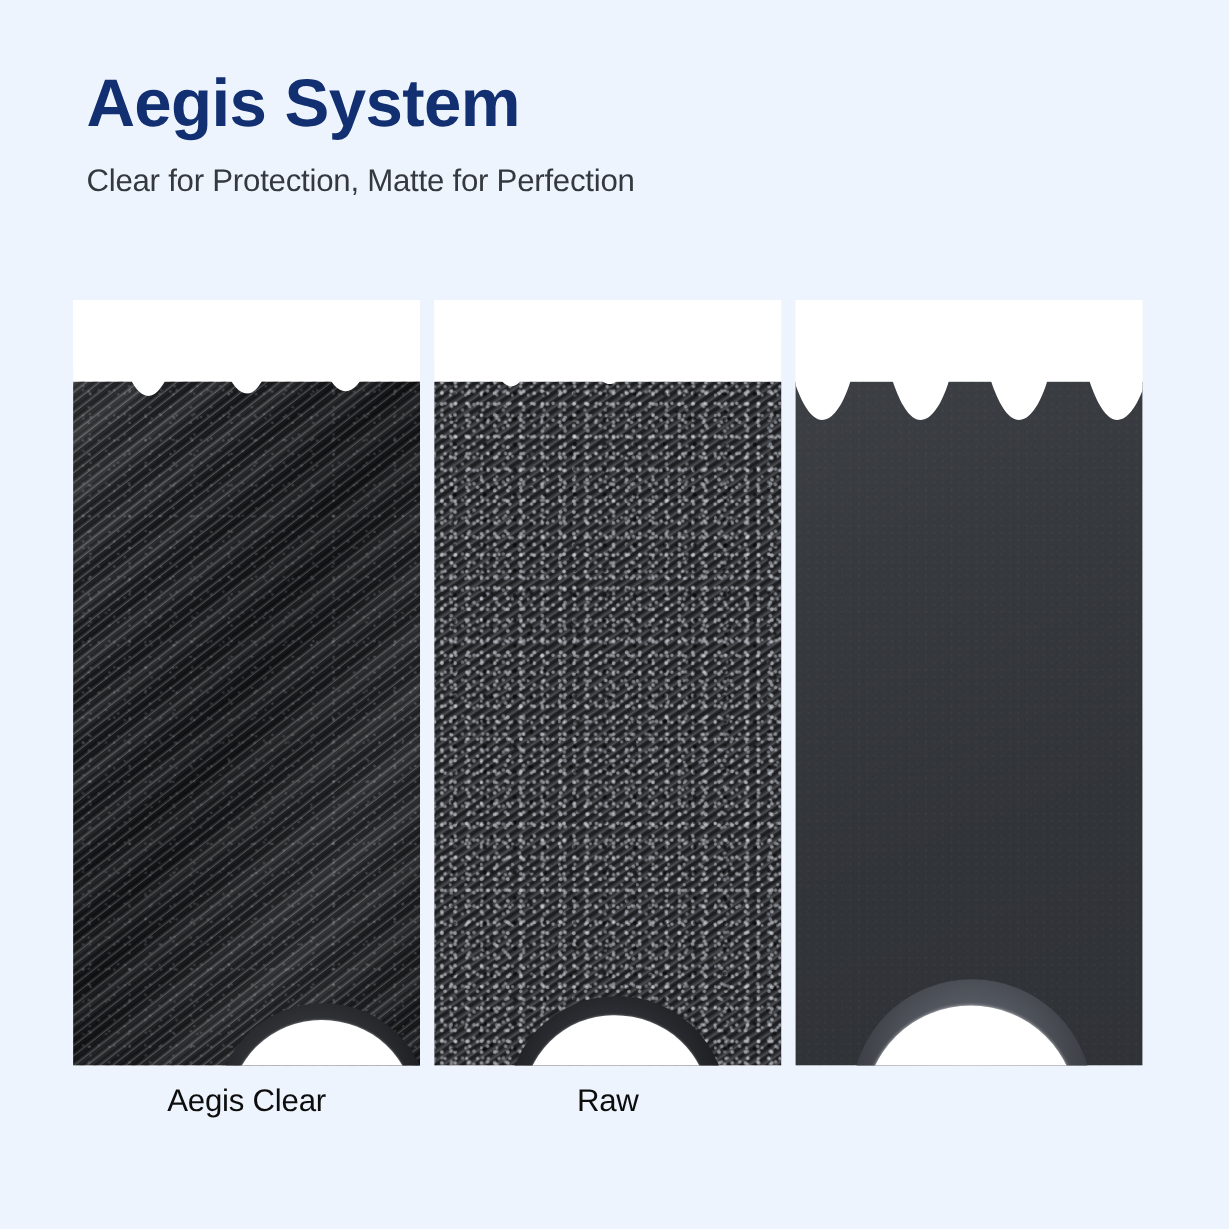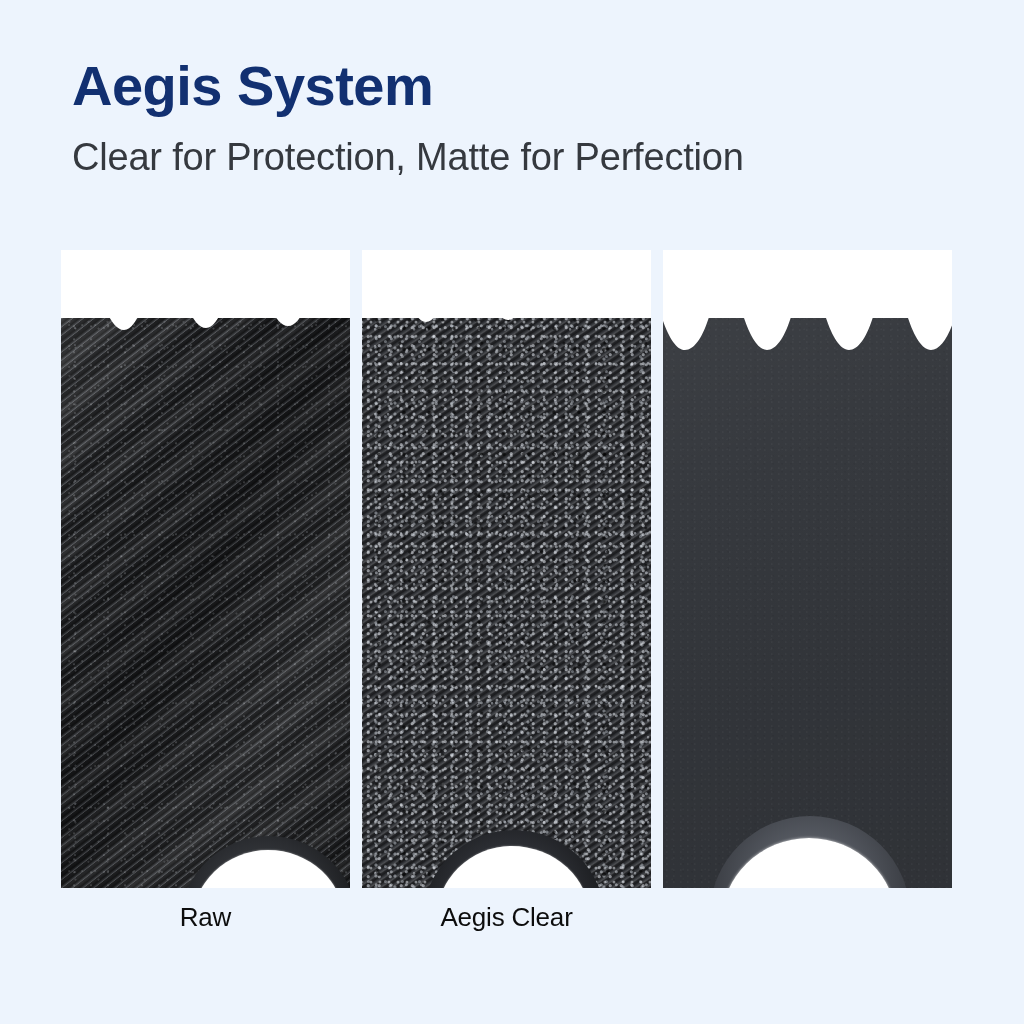--- a/index.html
+++ b/index.html
@@ -37,21 +37,21 @@
     font-size: 56px;
     font-weight: 700;
     letter-spacing: -0.5px;
     color: #123071;
     line-height: 1.06;
     font-family: "Liberation Sans", sans-serif;
   }
 
   .page-subtitle {
     margin-top: 20px;
-    font-size: 38px;
+    font-size: 26px;
     font-weight: 400;
     color: #35393f;
     line-height: 1.2;
     letter-spacing: -0.2px;
   }
 
   
   .compare-strip {
     position: absolute;
     left: 61px;
@@ -409,17 +409,17 @@
         </div>
 
         <div class="bore-rim"></div>
         <div class="bore-inner"></div>
       </div>
     </div>
 
   </div>
 
   <div class="label-row">
+    <div class="panel-label">Aegis Clear</div>
     <div class="panel-label">Raw</div>
-    <div class="panel-label">Aegis Clear</div>
   </div>
 
 </div>
 
 </body></html>

